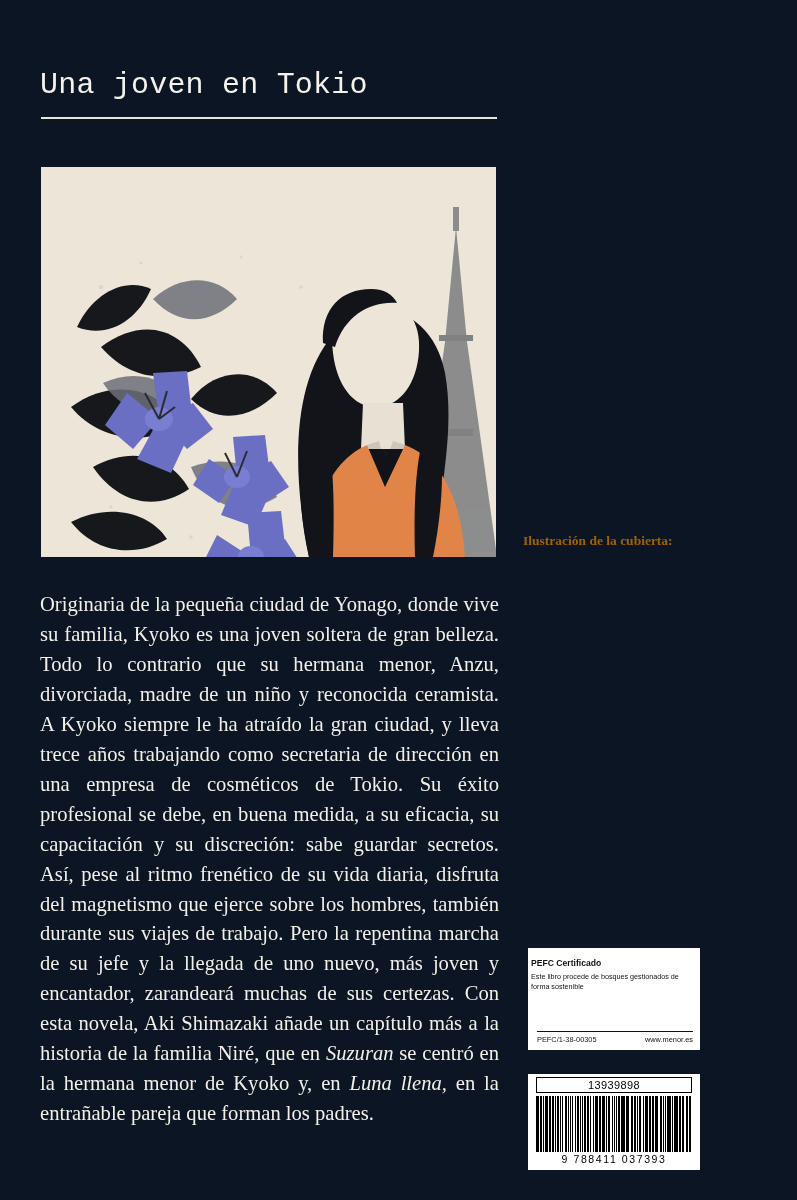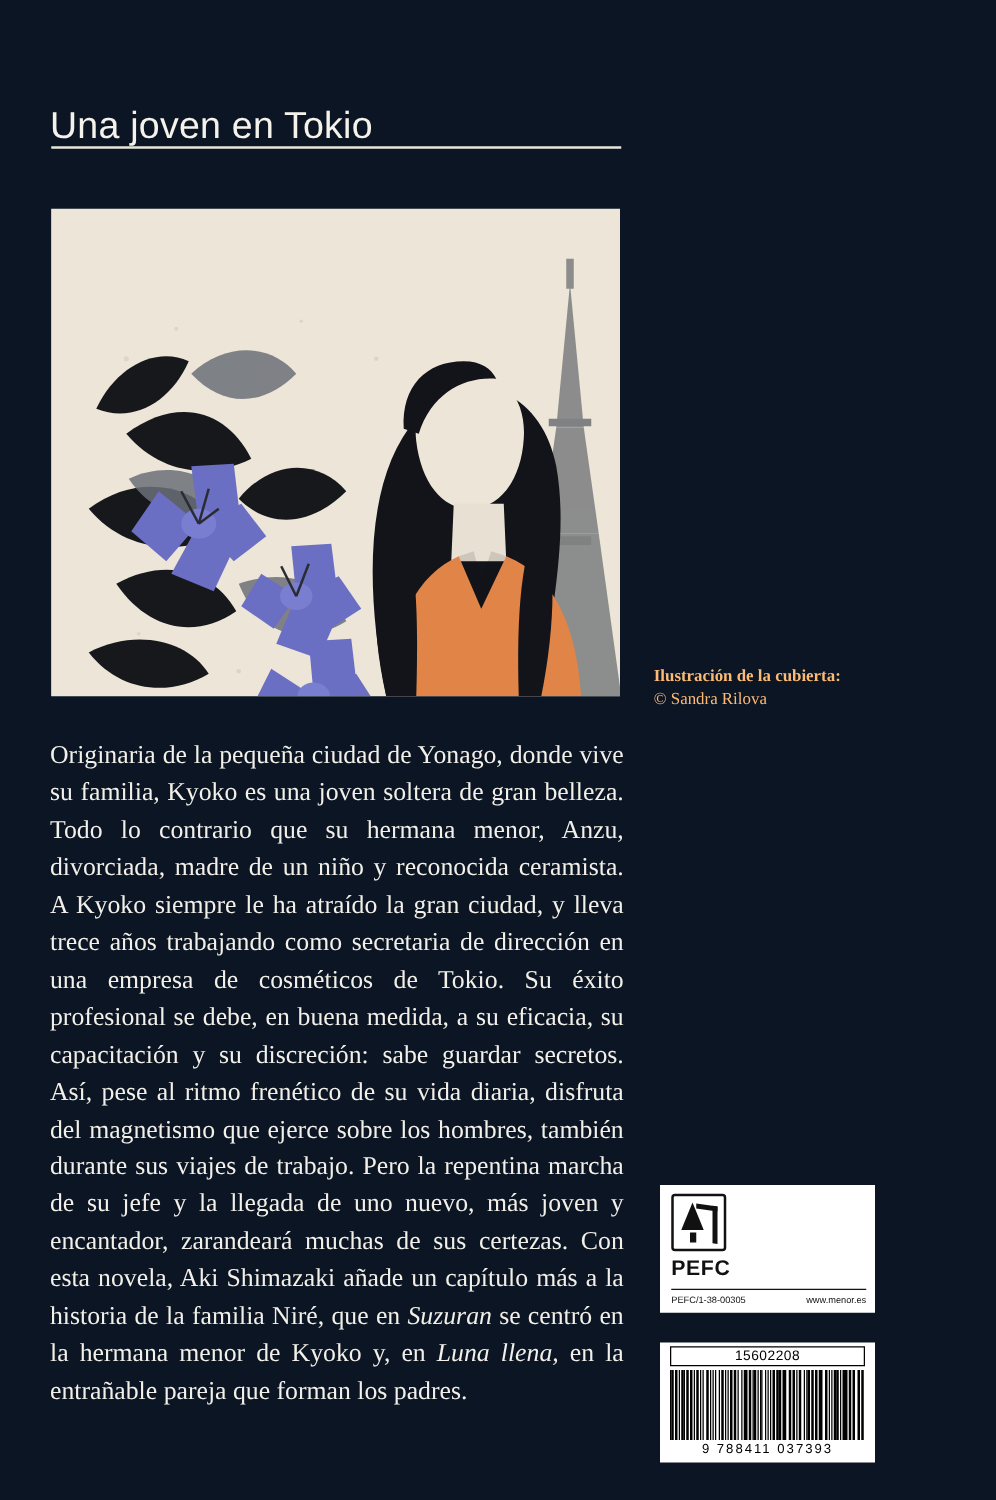--- a/index.html
+++ b/index.html
@@ -23,22 +23,21 @@
   }
 
   
   .title {
     position: absolute;
     left: 40px;
     top: 68px;
     font-size: 30px;
     letter-spacing: 0.2px;
     color: #f5f2ec;
-    font-family: Liberation Sans, sans-serif;
-    margin-top: 16px;
+    font-family: Liberation Mono, monospace;
   }
   .title-rule {
     position: absolute;
     left: 41px;
     top: 117px;
     width: 456px;
     height: 2px;
     background: #e9e5dc;
   }
 
@@ -55,21 +54,21 @@
   .cover svg { display: block; }
 
   
   .credit {
     position: absolute;
     left: 523px;
     top: 532px;
     width: 250px;
     font-size: 13.5px;
     line-height: 1.35;
-    color: #fdba74;
+    color: #a16207;
   }
   .credit .b { font-weight: bold; }
 
   
   .blurb {
     position: absolute;
     left: 40px;
     top: 590px;
     width: 459px;
     font-size: 20.6px;
@@ -326,45 +325,40 @@
             <circle cx="200" cy="90" r="1.4"></circle>
           <circle cx="150" cy="370" r="1.8"></circle>
             <circle cx="70" cy="340" r="1.4"></circle>
         </g>
       </g>
     </svg>
   </div>
 
   <div class="credit">
     <div class="b">Ilustración de la cubierta:</div>
-    <div>© Sandra Rilova</div>
   </div>
 
   <div class="blurb"><span>Originaria de la pequeña ciudad de Yonago, donde vive su familia, Kyoko es una joven soltera de gran belleza. Todo lo contrario que su hermana menor, Anzu, divorciada, madre de un niño y reconocida ceramista. A Kyoko siempre le ha atraído la gran ciudad, y lleva trece años trabajando como secretaria de dirección en una empresa de cosméticos de Tokio. Su éxito profesional se debe, en buena medida, a su eficacia, su capacitación y su discreción: sabe guardar secretos. Así, pese al ritmo frenético de su vida diaria, disfruta del magnetismo que ejerce sobre los hombres, también durante sus viajes de trabajo. Pero la repentina marcha de su jefe y la llegada de uno nuevo, más joven y encantador, zarandeará muchas de sus certezas. Con esta novela, Aki Shimazaki añade un capítulo más a la historia de la familia Niré, que en </span><em>Suzuran</em><span> se centró en la hermana menor de Kyoko y, en </span><em>Luna llena,</em><span> en la entrañable pareja que forman los padres.</span></div>
 
   <div class="pefc">
     <div class="pefc-inner">
-      <div class="pefc-left">
-        <div class="pefc-mark">
-          <span class="tree"></span>
-          <span class="trunk"></span>
-          <span class="arrow"></span>
-        </div>
-        <div class="pefc-word">PEFC</div>
+      <div class="pefc-right">
+        <div class="pefc-cert">PEFC Certificado</div>
+        <div class="pefc-desc">Este libro procede de bosques gestionados de forma sostenible</div>
       </div>
     </div>
     <div class="pefc-rule"></div>
     <div class="pefc-foot">
       <span>PEFC/1-38-00305</span>
       <span>www.menor.es</span>
     </div>
   </div>
 
   <div class="barcode">
-    <div class="bc-top">15602208</div>
+    <div class="bc-top">13939898</div>
     <div class="bc-bars" id="bc-bars">
         <i style="width:1px"></i>
         <i style="width:1px;background:transparent"></i>
         <i style="width:2px"></i>
         <i style="width:2px;background:transparent"></i>
         <i style="width:3px"></i>
         <i style="width:1px;background:transparent"></i>
         <i style="width:2px"></i>
         <i style="width:1px;background:transparent"></i>
         <i style="width:2px"></i>

